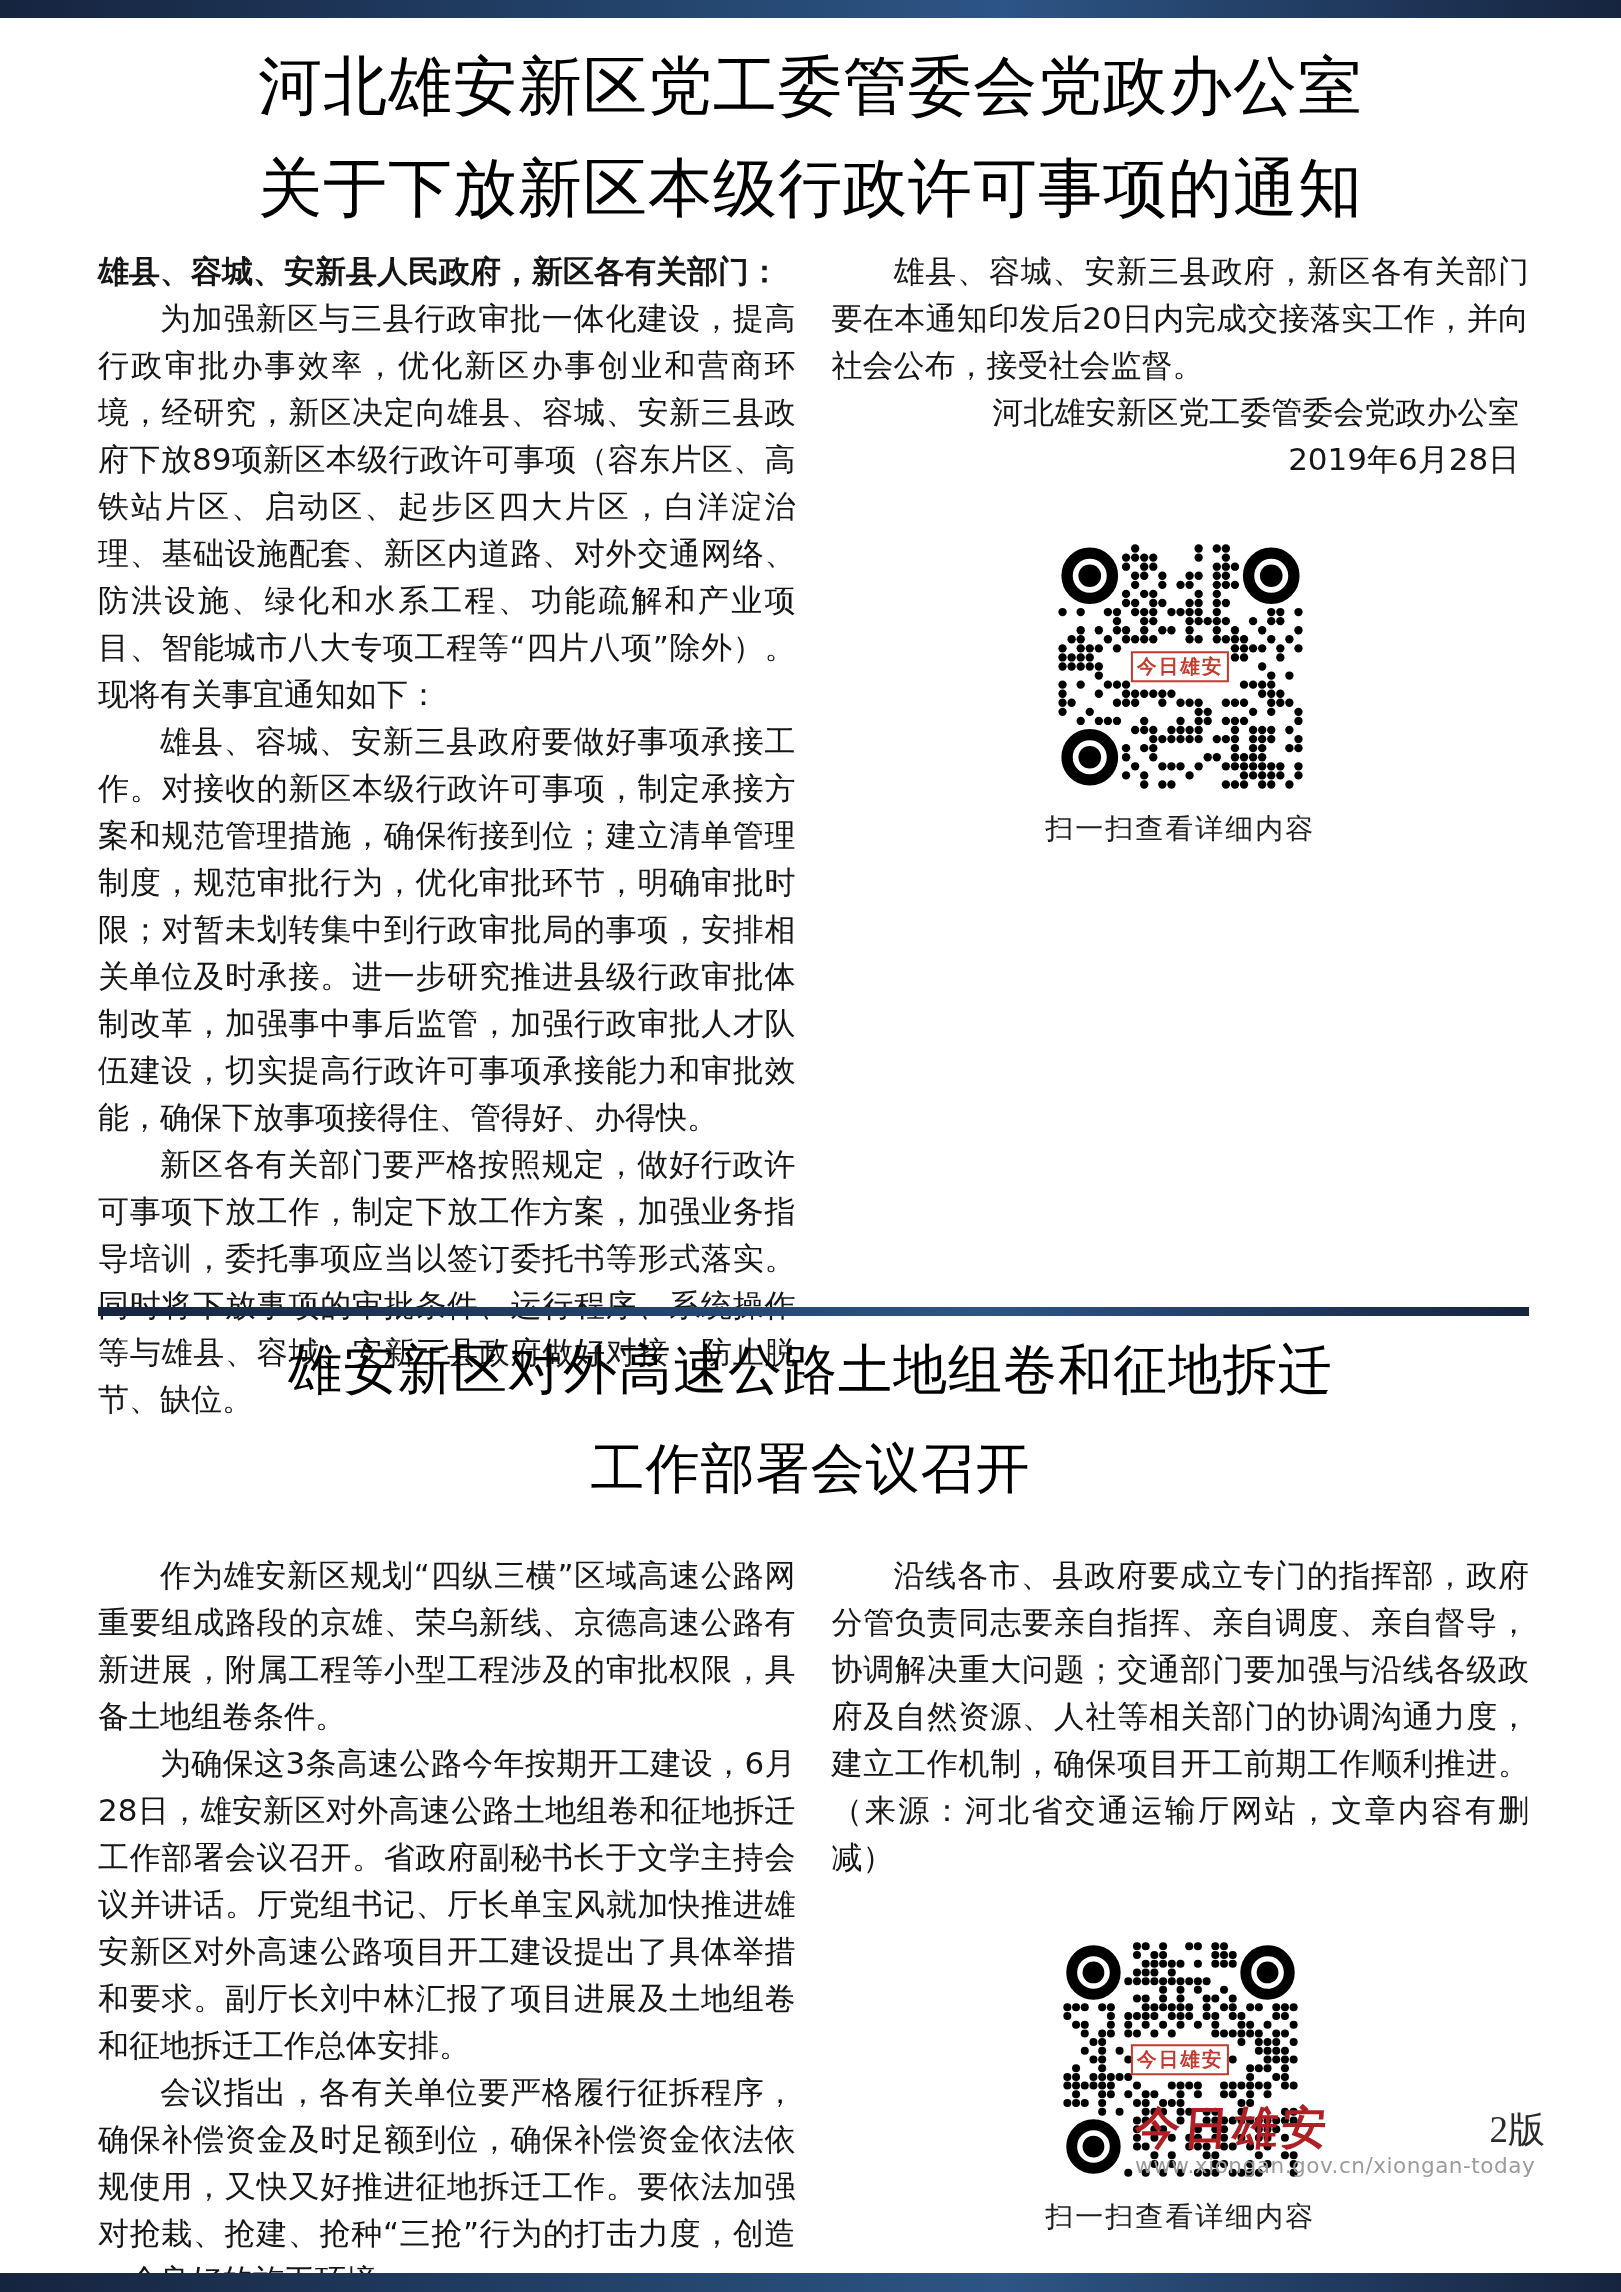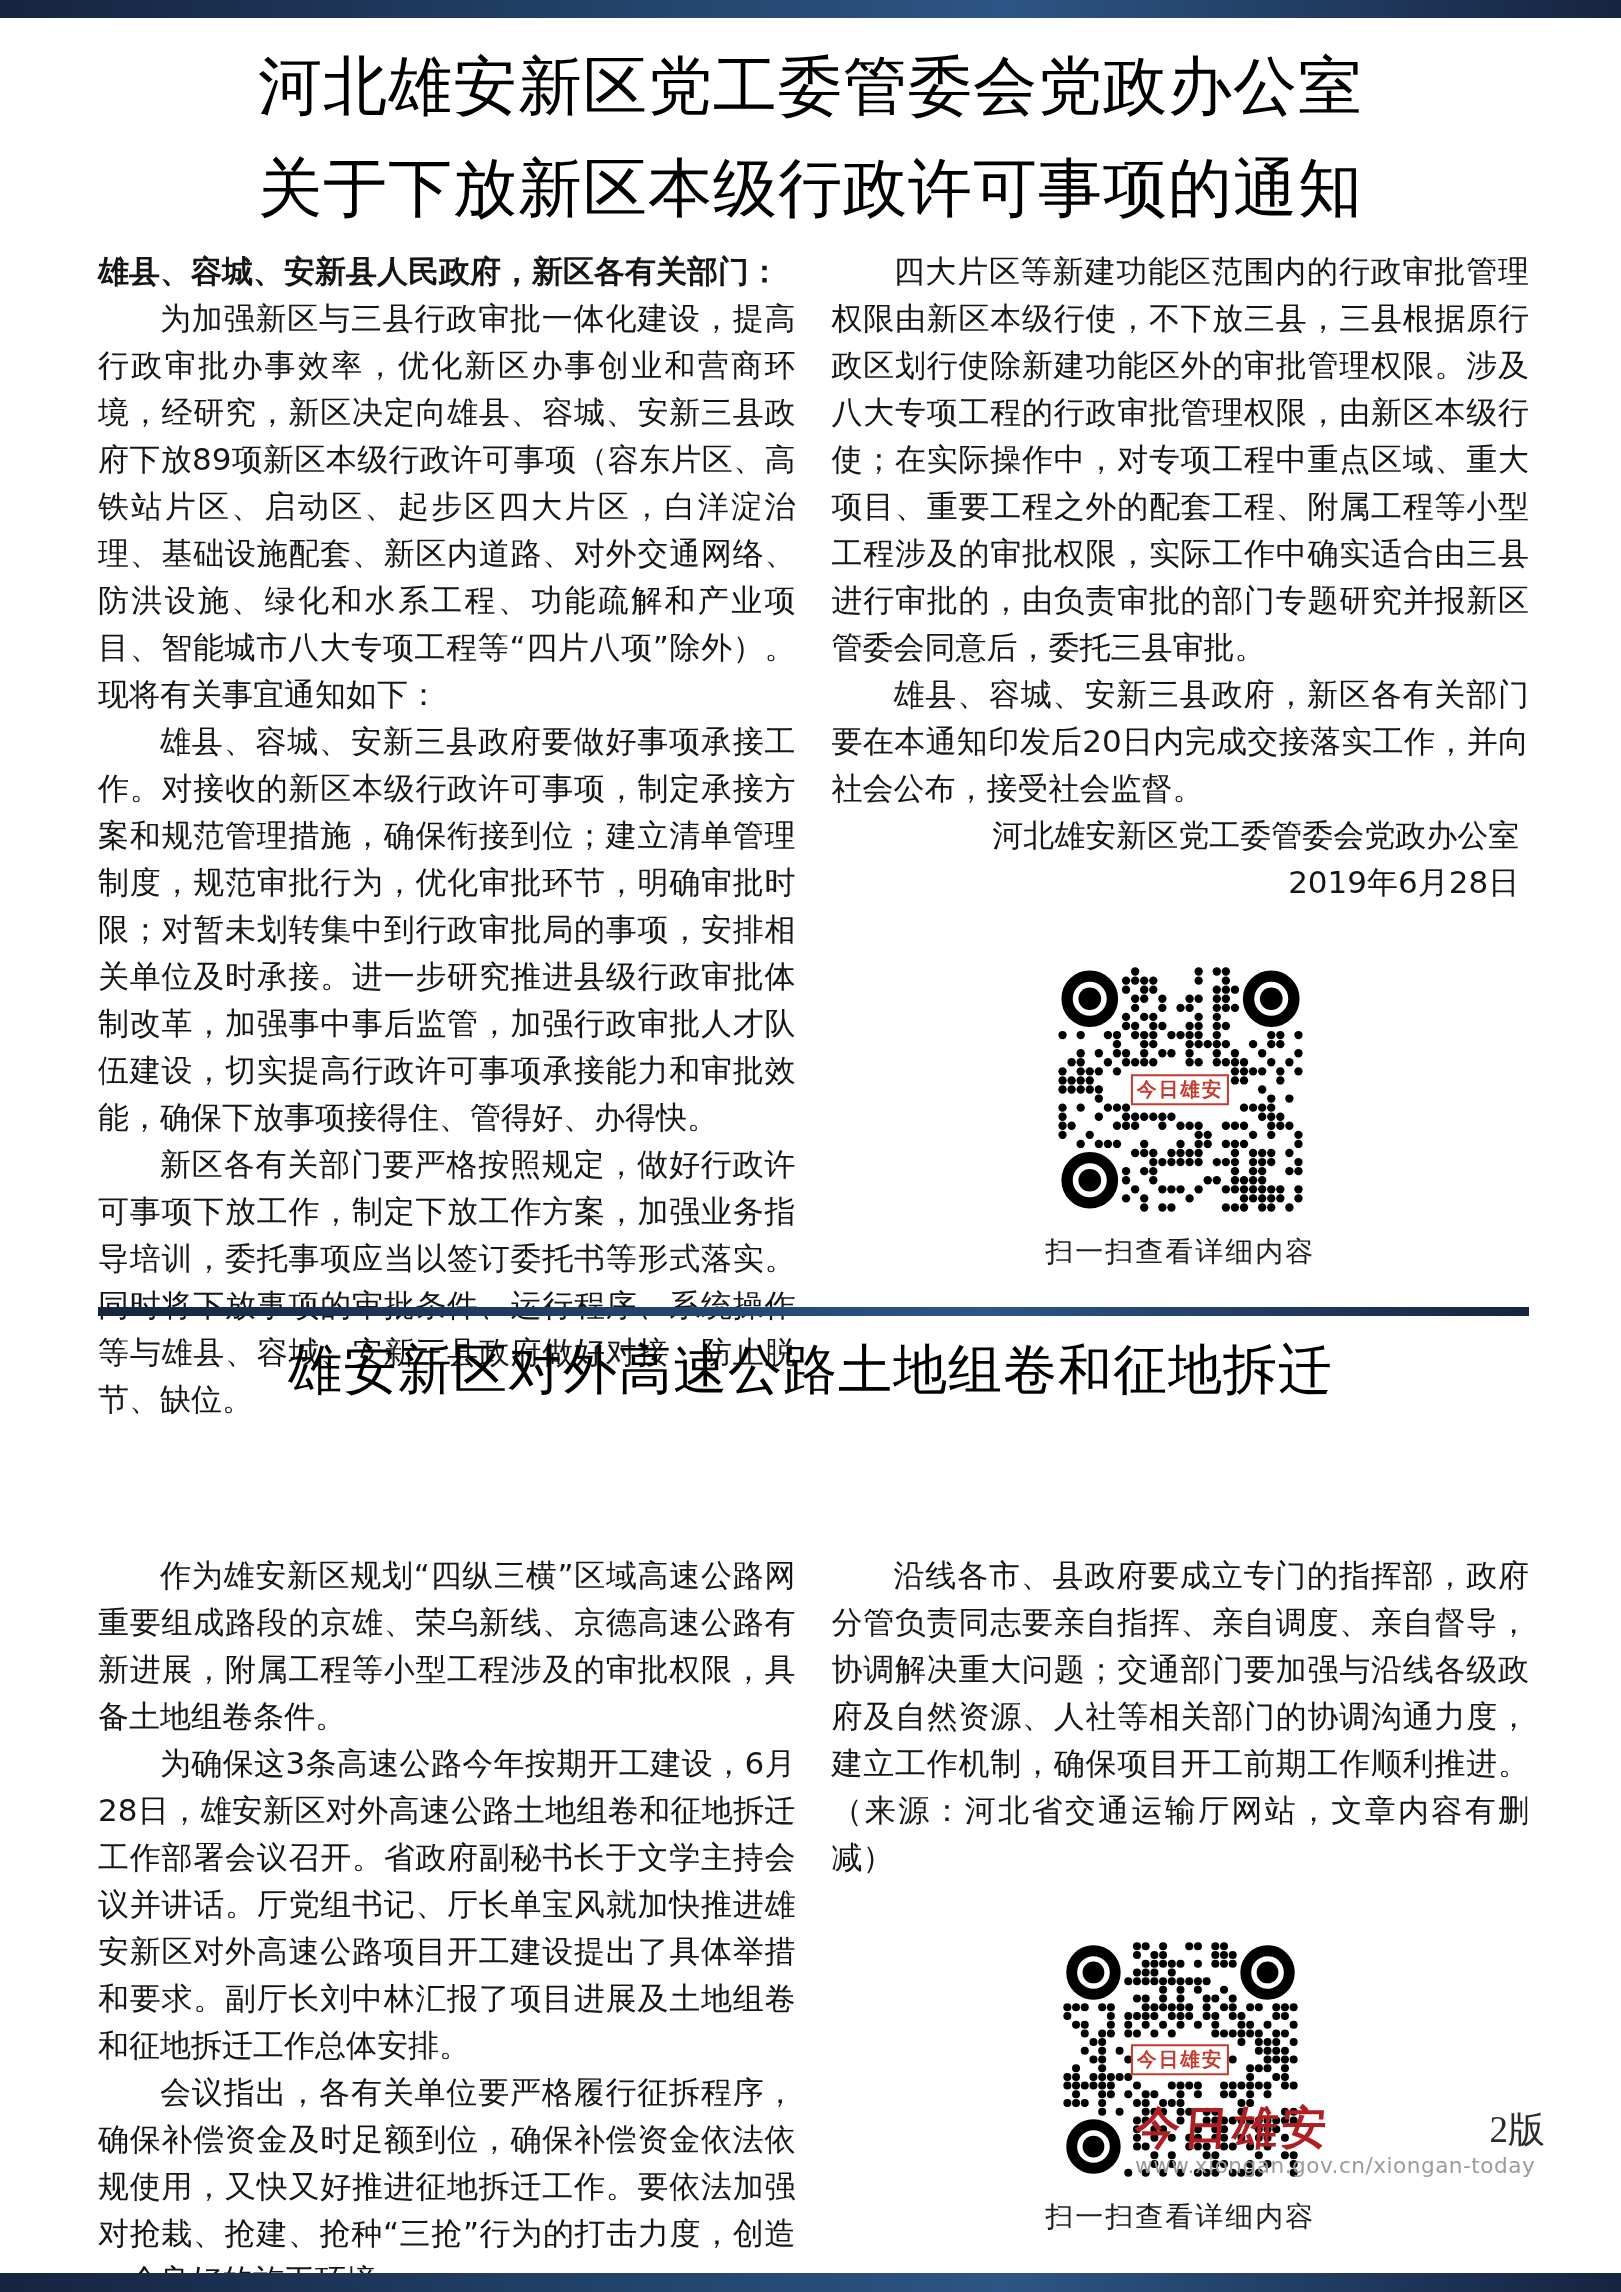--- a/index.html
+++ b/index.html
@@ -71,21 +71,20 @@
 </div>
 
 <div class="cols" id="a1-cols">
   <div class="col">
     <p class="salutation">雄县、容城、安新县人民政府，新区各有关部门：</p>
     <p>为加强新区与三县行政审批一体化建设，提高行政审批办事效率，优化新区办事创业和营商环境，经研究，新区决定向雄县、容城、安新三县政府下放89项新区本级行政许可事项（容东片区、高铁站片区、启动区、起步区四大片区，白洋淀治理、基础设施配套、新区内道路、对外交通网络、防洪设施、绿化和水系工程、功能疏解和产业项目、智能城市八大专项工程等“四片八项”除外）。现将有关事宜通知如下：</p>
     <p>雄县、容城、安新三县政府要做好事项承接工作。对接收的新区本级行政许可事项，制定承接方案和规范管理措施，确保衔接到位；建立清单管理制度，规范审批行为，优化审批环节，明确审批时限；对暂未划转集中到行政审批局的事项，安排相关单位及时承接。进一步研究推进县级行政审批体制改革，加强事中事后监管，加强行政审批人才队伍建设，切实提高行政许可事项承接能力和审批效能，确保下放事项接得住、管得好、办得快。</p>
     <p>新区各有关部门要严格按照规定，做好行政许可事项下放工作，制定下放工作方案，加强业务指导培训，委托事项应当以签订委托书等形式落实。同时将下放事项的审批条件、运行程序、系统操作等与雄县、容城、安新三县政府做好对接，防止脱节、缺位。</p>
   </div>
   <div class="col">
-    <p>四大片区等新建功能区范围内的行政审批管理权限由新区本级行使，不下放三县，三县根据原行政区划行使除新建功能区外的审批管理权限。涉及八大专项工程的行政审批管理权限，由新区本级行使；在实际操作中，对专项工程中重点区域、重大项目、重要工程之外的配套工程、附属工程等小型工程涉及的审批权限，实际工作中确实适合由三县进行审批的，由负责审批的部门专题研究并报新区管委会同意后，委托三县审批。</p>
     <p>雄县、容城、安新三县政府，新区各有关部门要在本通知印发后20日内完成交接落实工作，并向社会公布，接受社会监督。</p>
     <p class="align-right">河北雄安新区党工委管委会党政办公室</p>
     <p class="align-right">2019年6月28日</p>
     <div class="qr-block" id="a1-qr">
       <div class="qr-box" id="a1-qr-box">
         <svg class="qr-svg" viewBox="0 0 27 27">
             <circle cx="8.5" cy="0.5" r="0.46"></circle>
             <circle cx="15.5" cy="0.5" r="0.46"></circle>
             <circle cx="17.5" cy="0.5" r="0.46"></circle>
             <circle cx="18.5" cy="0.5" r="0.46"></circle>
@@ -345,20 +344,21 @@
       </div>
       <div class="qr-caption">扫一扫查看详细内容</div>
     </div>
   </div>
 </div>
 
 <div class="divider"></div>
 
 <div class="article-title" id="a2-title">
   <span class="t-line">雄安新区对外高速公路土地组卷和征地拆迁</span>
+  <span class="t-line">工作部署会议召开</span>
 </div>
 
 <div class="cols" id="a2-cols">
   <div class="col">
     <p>作为雄安新区规划“四纵三横”区域高速公路网重要组成路段的京雄、荣乌新线、京德高速公路有新进展，附属工程等小型工程涉及的审批权限，具备土地组卷条件。</p>
     <p>为确保这3条高速公路今年按期开工建设，6月28日，雄安新区对外高速公路土地组卷和征地拆迁工作部署会议召开。省政府副秘书长于文学主持会议并讲话。厅党组书记、厅长单宝风就加快推进雄安新区对外高速公路项目开工建设提出了具体举措和要求。副厅长刘中林汇报了项目进展及土地组卷和征地拆迁工作总体安排。</p>
     <p>会议指出，各有关单位要严格履行征拆程序，确保补偿资金及时足额到位，确保补偿资金依法依规使用，又快又好推进征地拆迁工作。要依法加强对抢栽、抢建、抢种“三抢”行为的打击力度，创造一个良好的施工环境。</p>
 
   </div>
   <div class="col">

